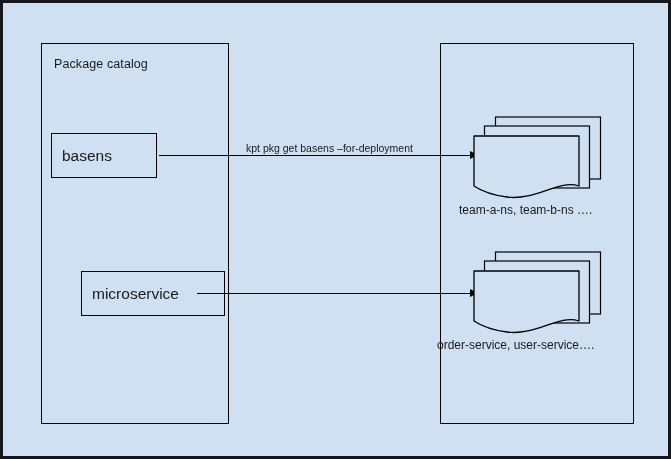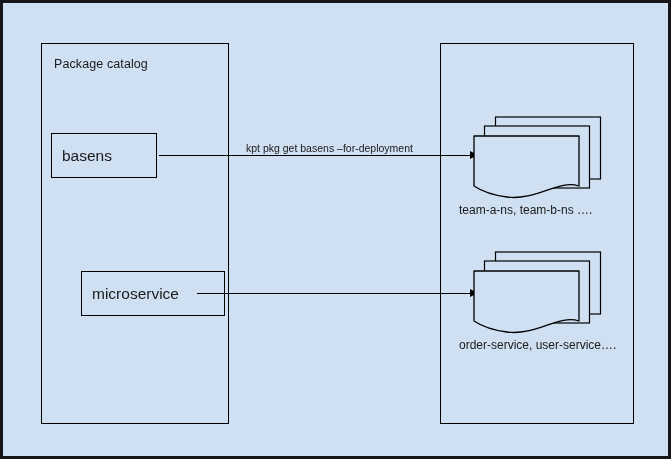--- a/index.html
+++ b/index.html
@@ -115,15 +115,15 @@
   </div>
   <div class="stack-label" style="left:456px; top:200px;">team-a-ns, team-b-ns ….</div>
 
   <div class="docstack" style="left:470px; top:248px; width:135px; height:85px;">
     <svg width="135" height="85" viewBox="0 0 135 85" aria-hidden="true">
       <rect x="22.5" y="1" width="105" height="62" fill="#cfe0f3" stroke="#000000" stroke-width="1.2"></rect>
       <rect x="11.5" y="10" width="105" height="62" fill="#cfe0f3" stroke="#000000" stroke-width="1.2"></rect>
       <path d="M1,20 L106,20 L106,70 C86,63 63,85 34,81 C22,79.5 10,76 1,70 Z" fill="#cfe0f3" stroke="#000000" stroke-width="1.3" stroke-linejoin="round"></path>
     </svg>
   </div>
-  <div class="stack-label" style="left:456px; top:335px;">order-service, user-service….</div>
+  <div class="stack-label" style="left:434px; top:335px;">order-service, user-service….</div>
 
 </div>
 
 </body></html>

